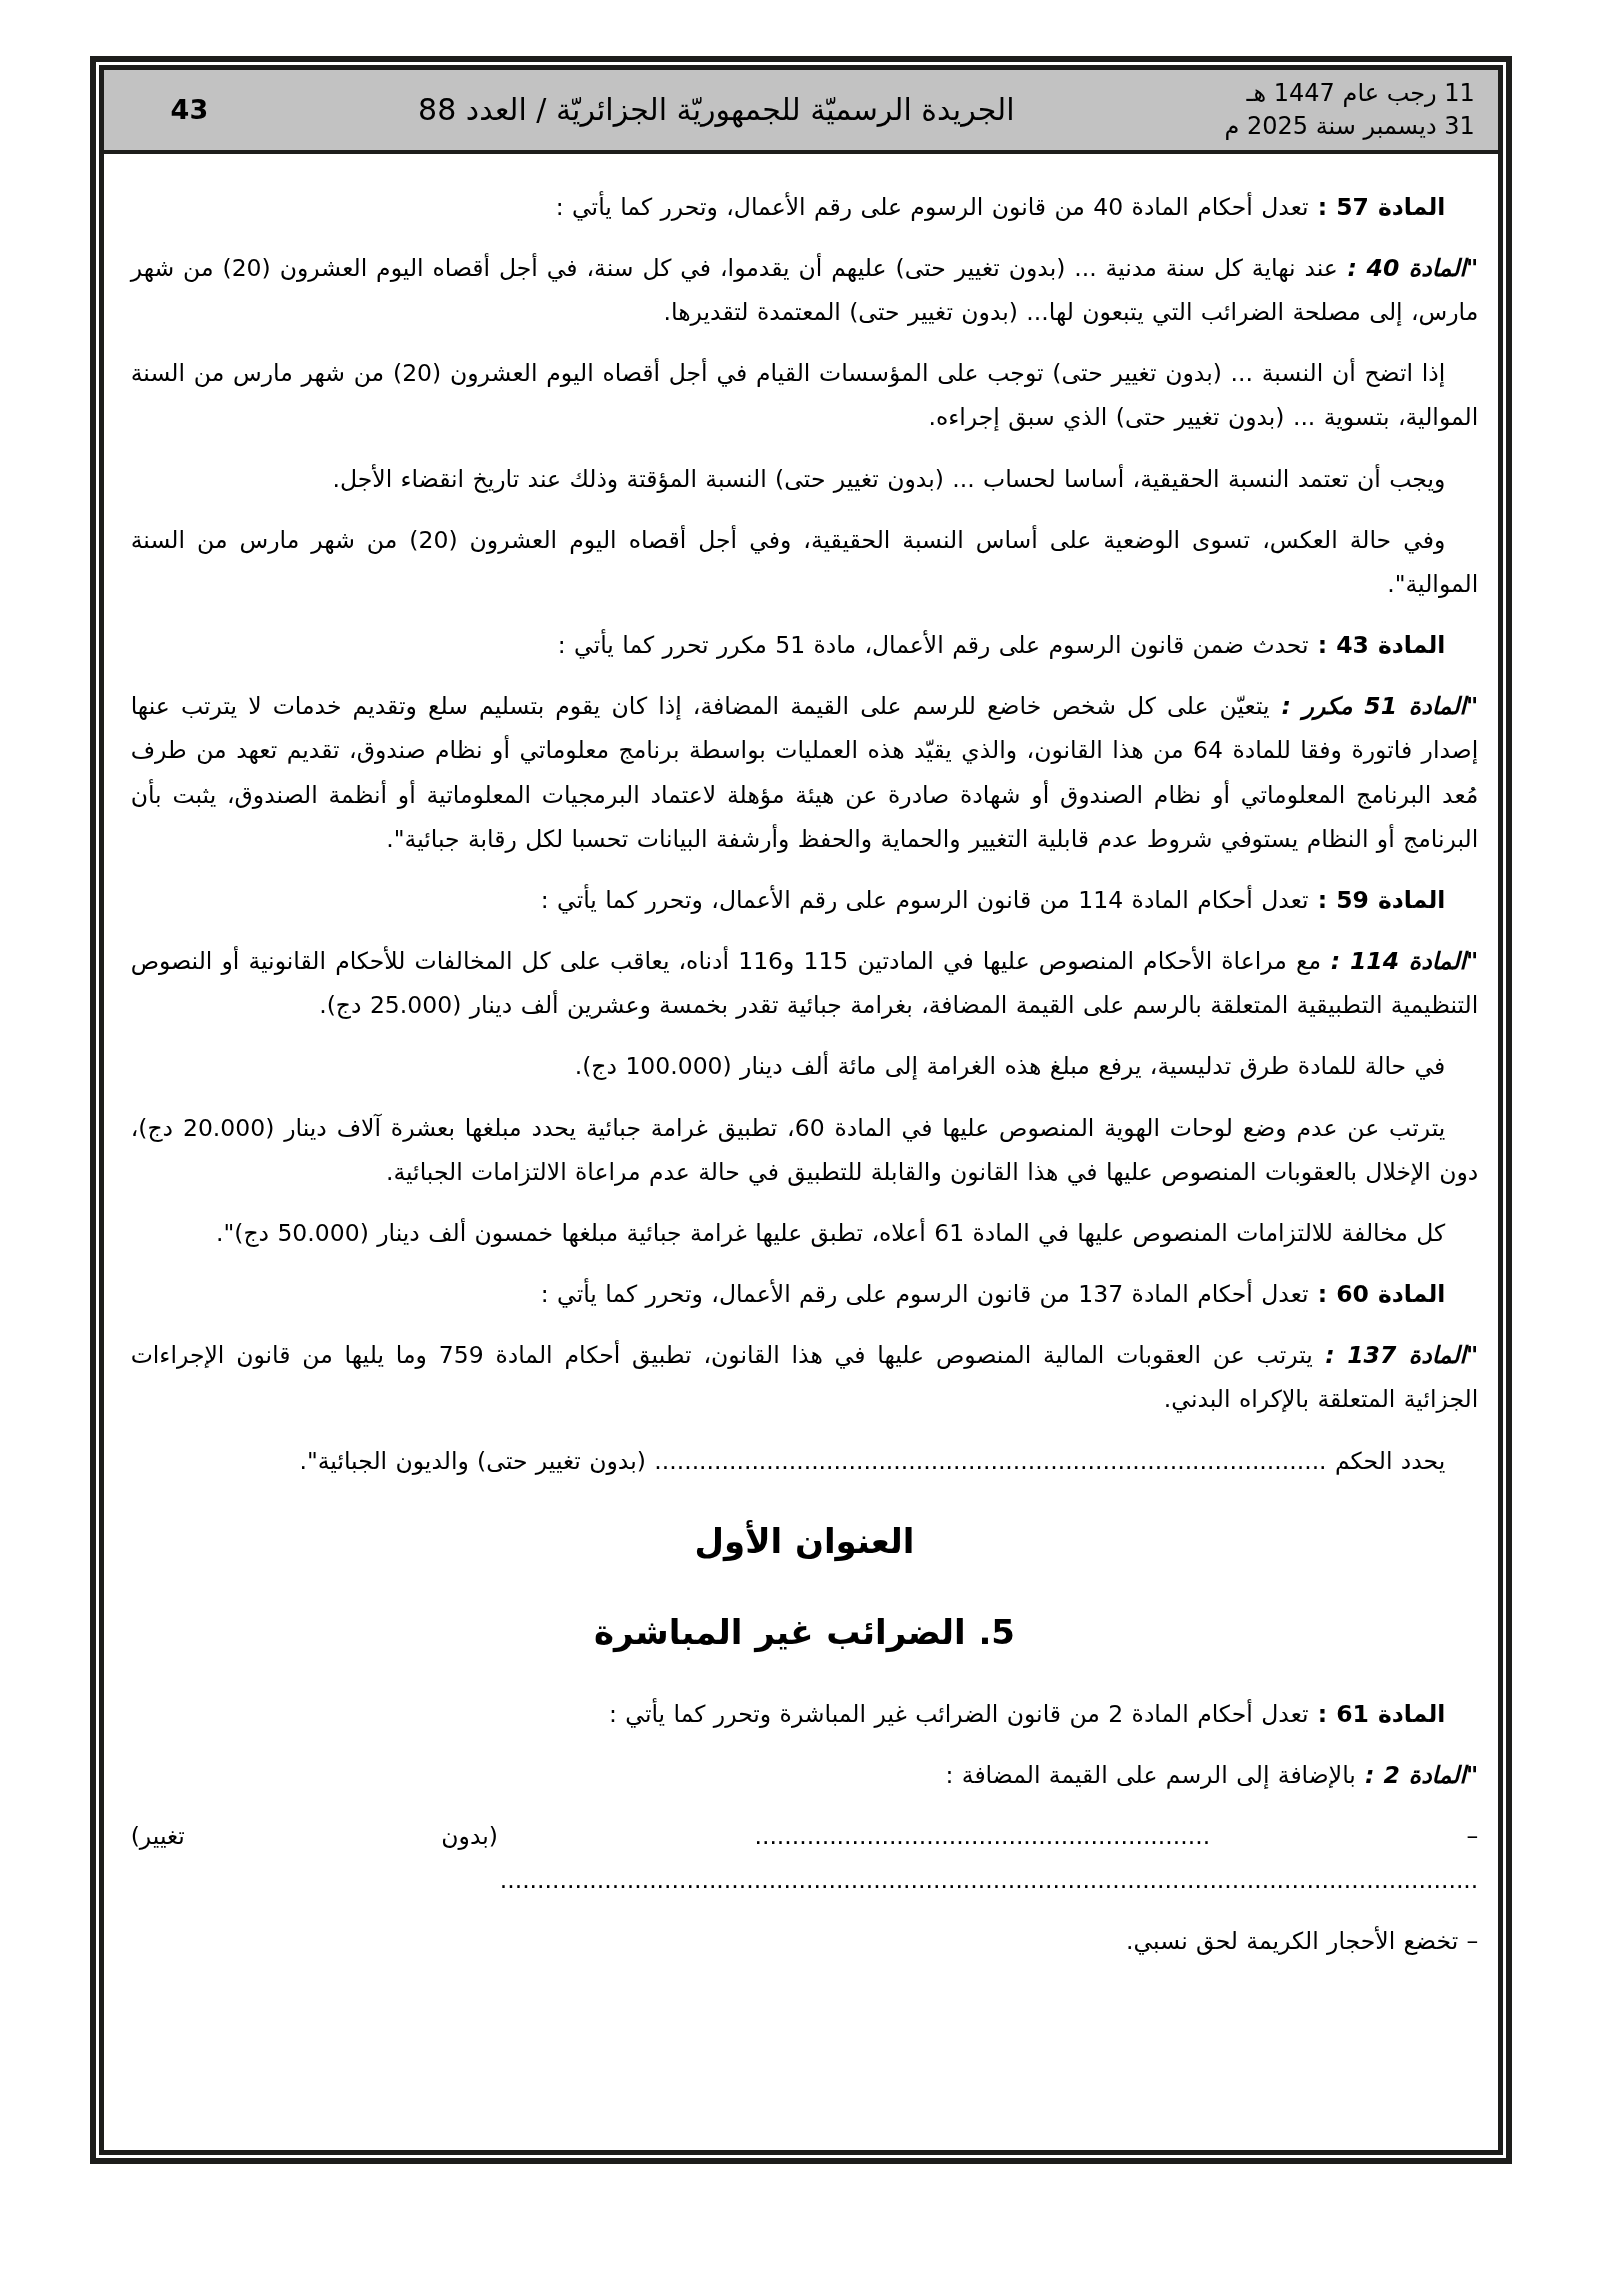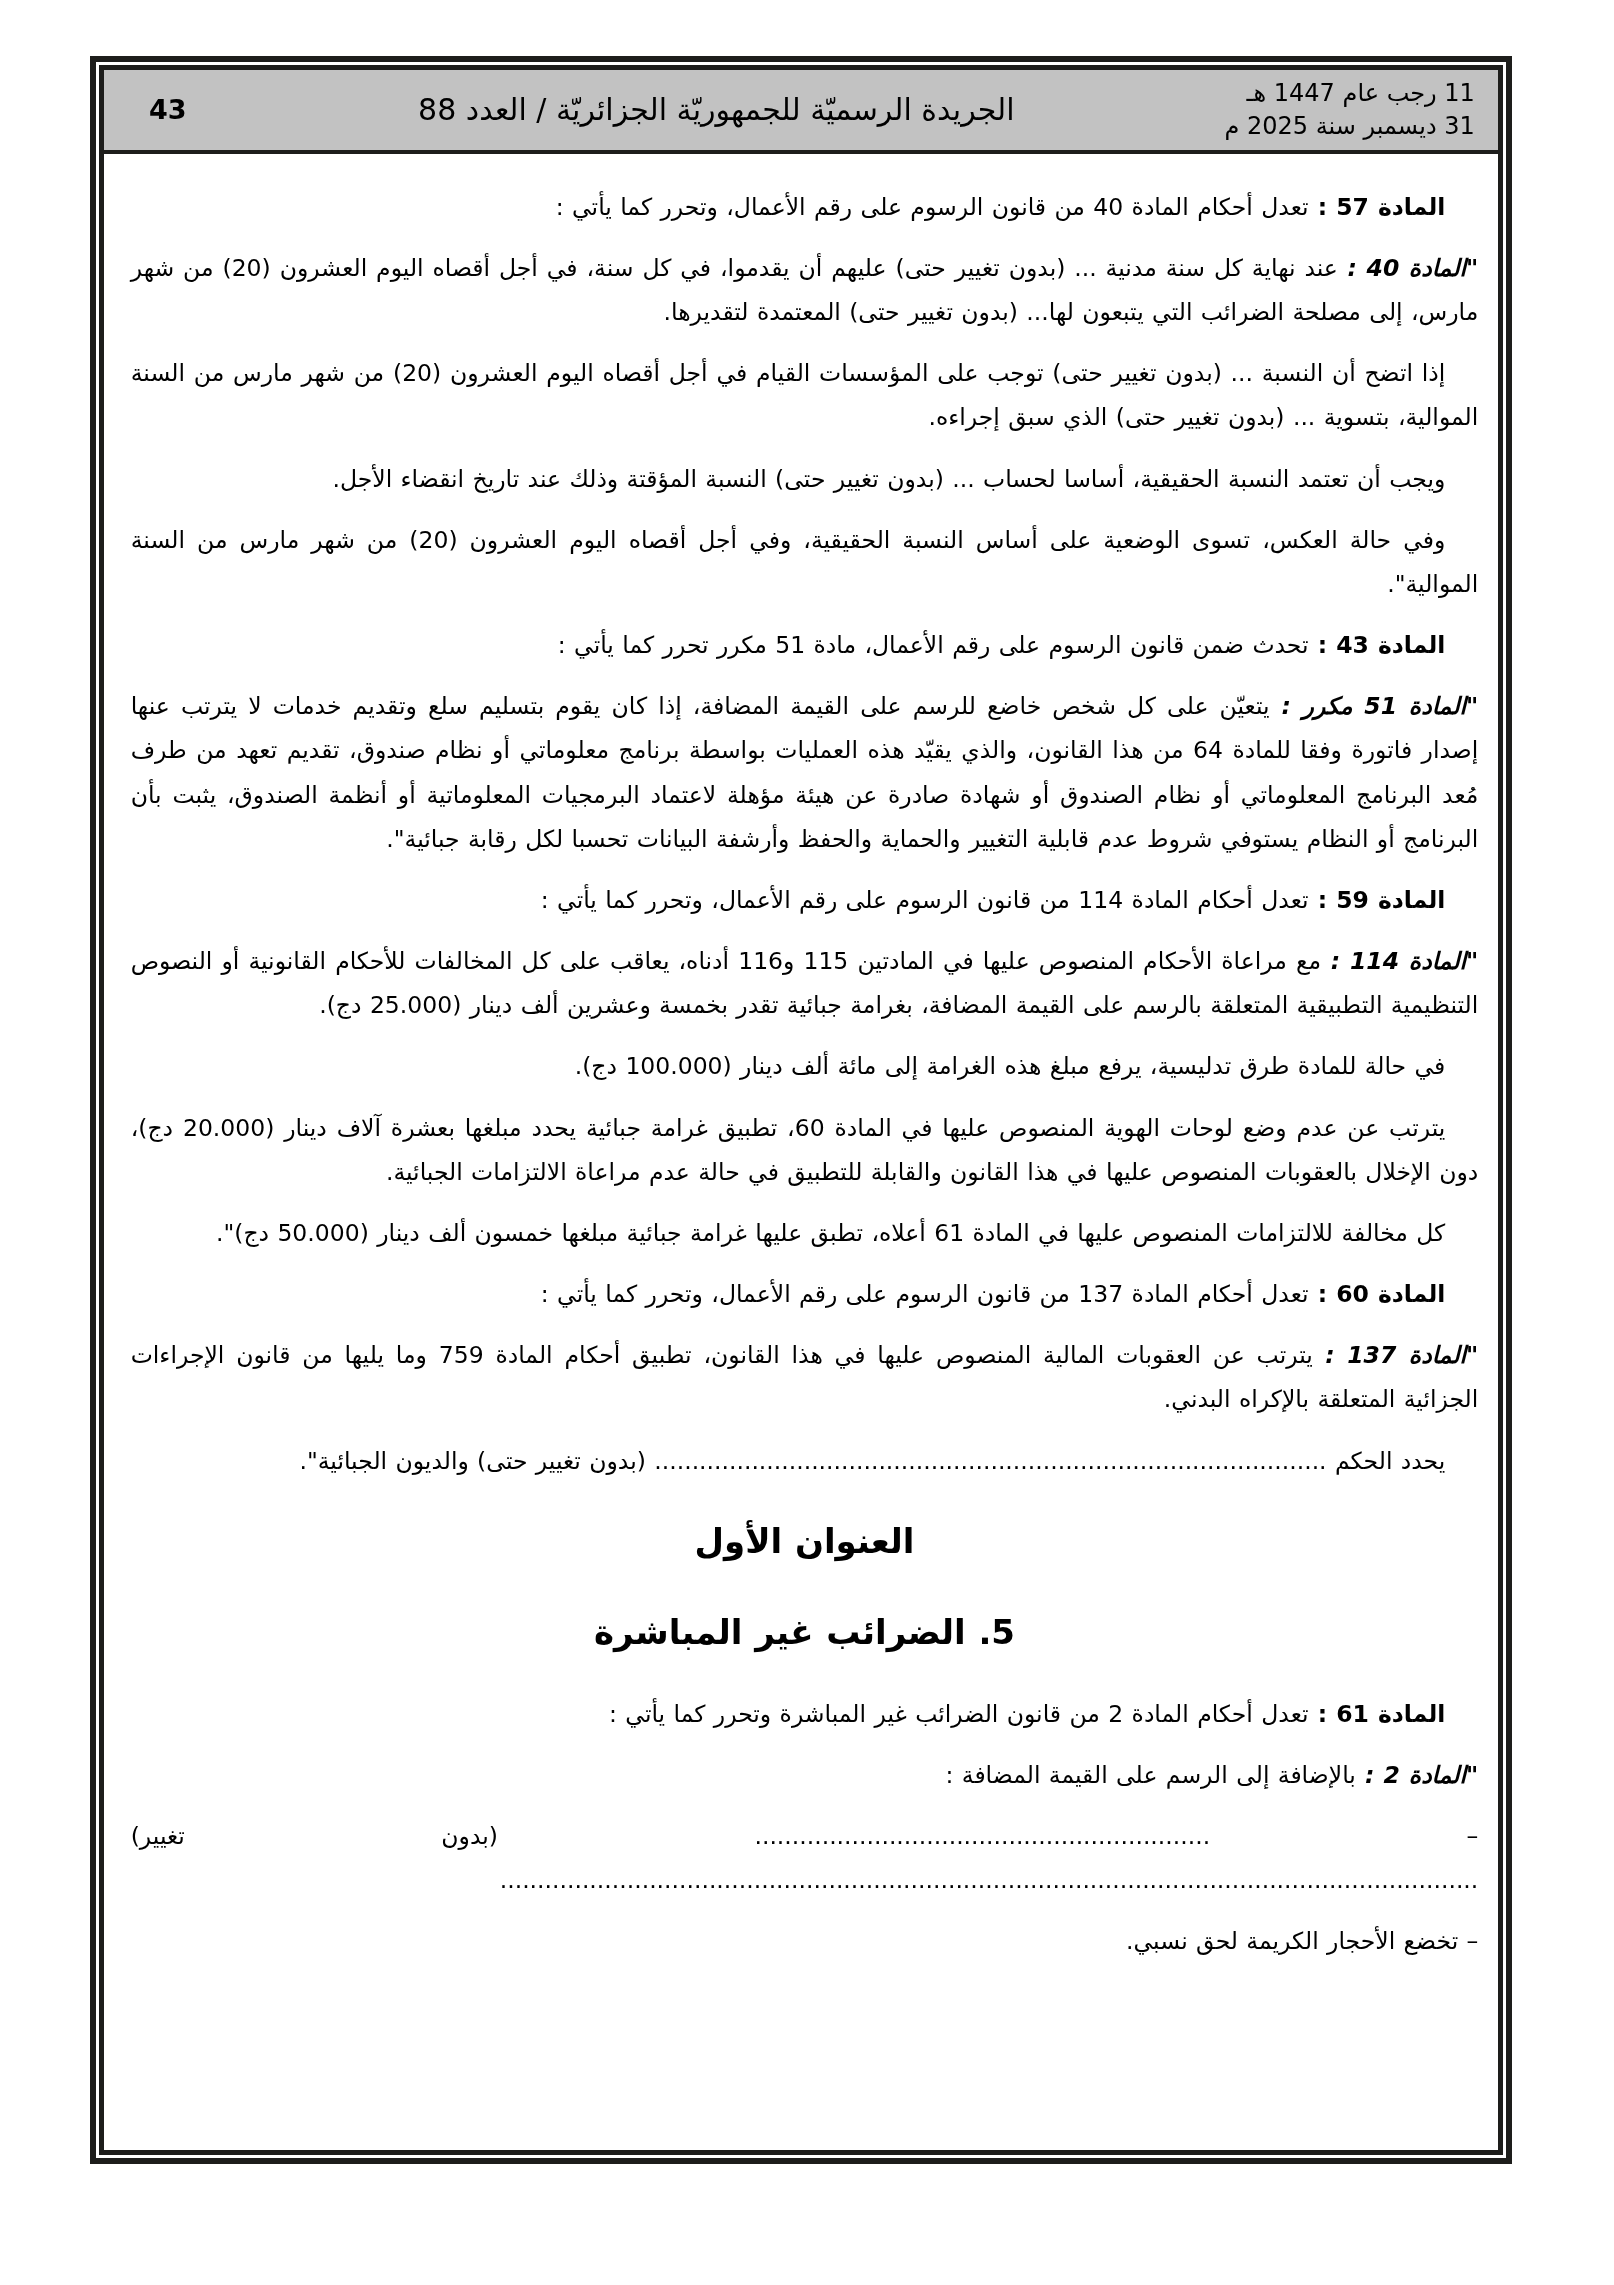--- a/index.html
+++ b/index.html
@@ -52,21 +52,21 @@
   .journal-title {
     flex: 1;
     text-align: center;
     font-weight: normal;
     font-size: 30px;
     white-space: nowrap;
   }
   .page-number {
     font-weight: bold;
     font-size: 27px;
-    text-align: center;
+    text-align: right;
     min-width: 81px;
   }
   .content {
     box-sizing: border-box;
     height: calc(100% - 84px);
     padding: 31px 20px 9px 27px;
     overflow: hidden;
   }
   .para {
     margin: 0 0 17px 0;

